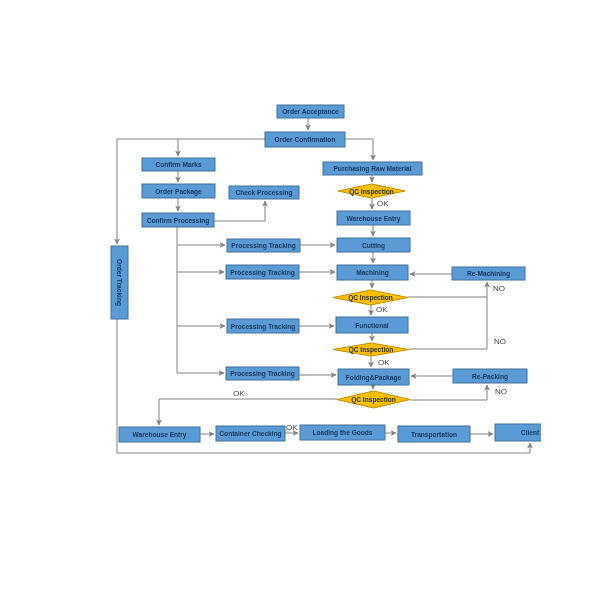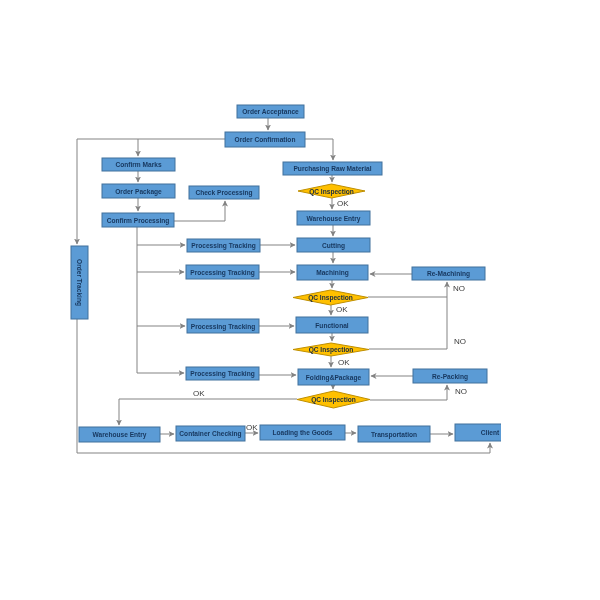--- a/index.html
+++ b/index.html
@@ -1,18 +1,18 @@
 <!DOCTYPE html>
 <html><head>
 <meta charset="utf-8">
 <style>
   html,body{margin:0;padding:0;background:#fff;}
   #canvas-wrap{
     position:relative;width:501px;height:600px;background:#ffffff;
-    font-family:"Liberation Sans",sans-serif;overflow:hidden;
+    font-family:"Liberation Sans",sans-serif;overflow:hidden;padding-left:40px;
   }
   svg text{font-family:"Liberation Sans",sans-serif;}
   .node-label{font-weight:bold;font-size:6.6px;}
   .edge-label{font-size:8px;}
 </style>
 </head>
 <body>
 
 <div id="canvas-wrap">
   <svg id="flow" width="600" height="600" viewBox="0 0 600 600" xmlns="http://www.w3.org/2000/svg">

